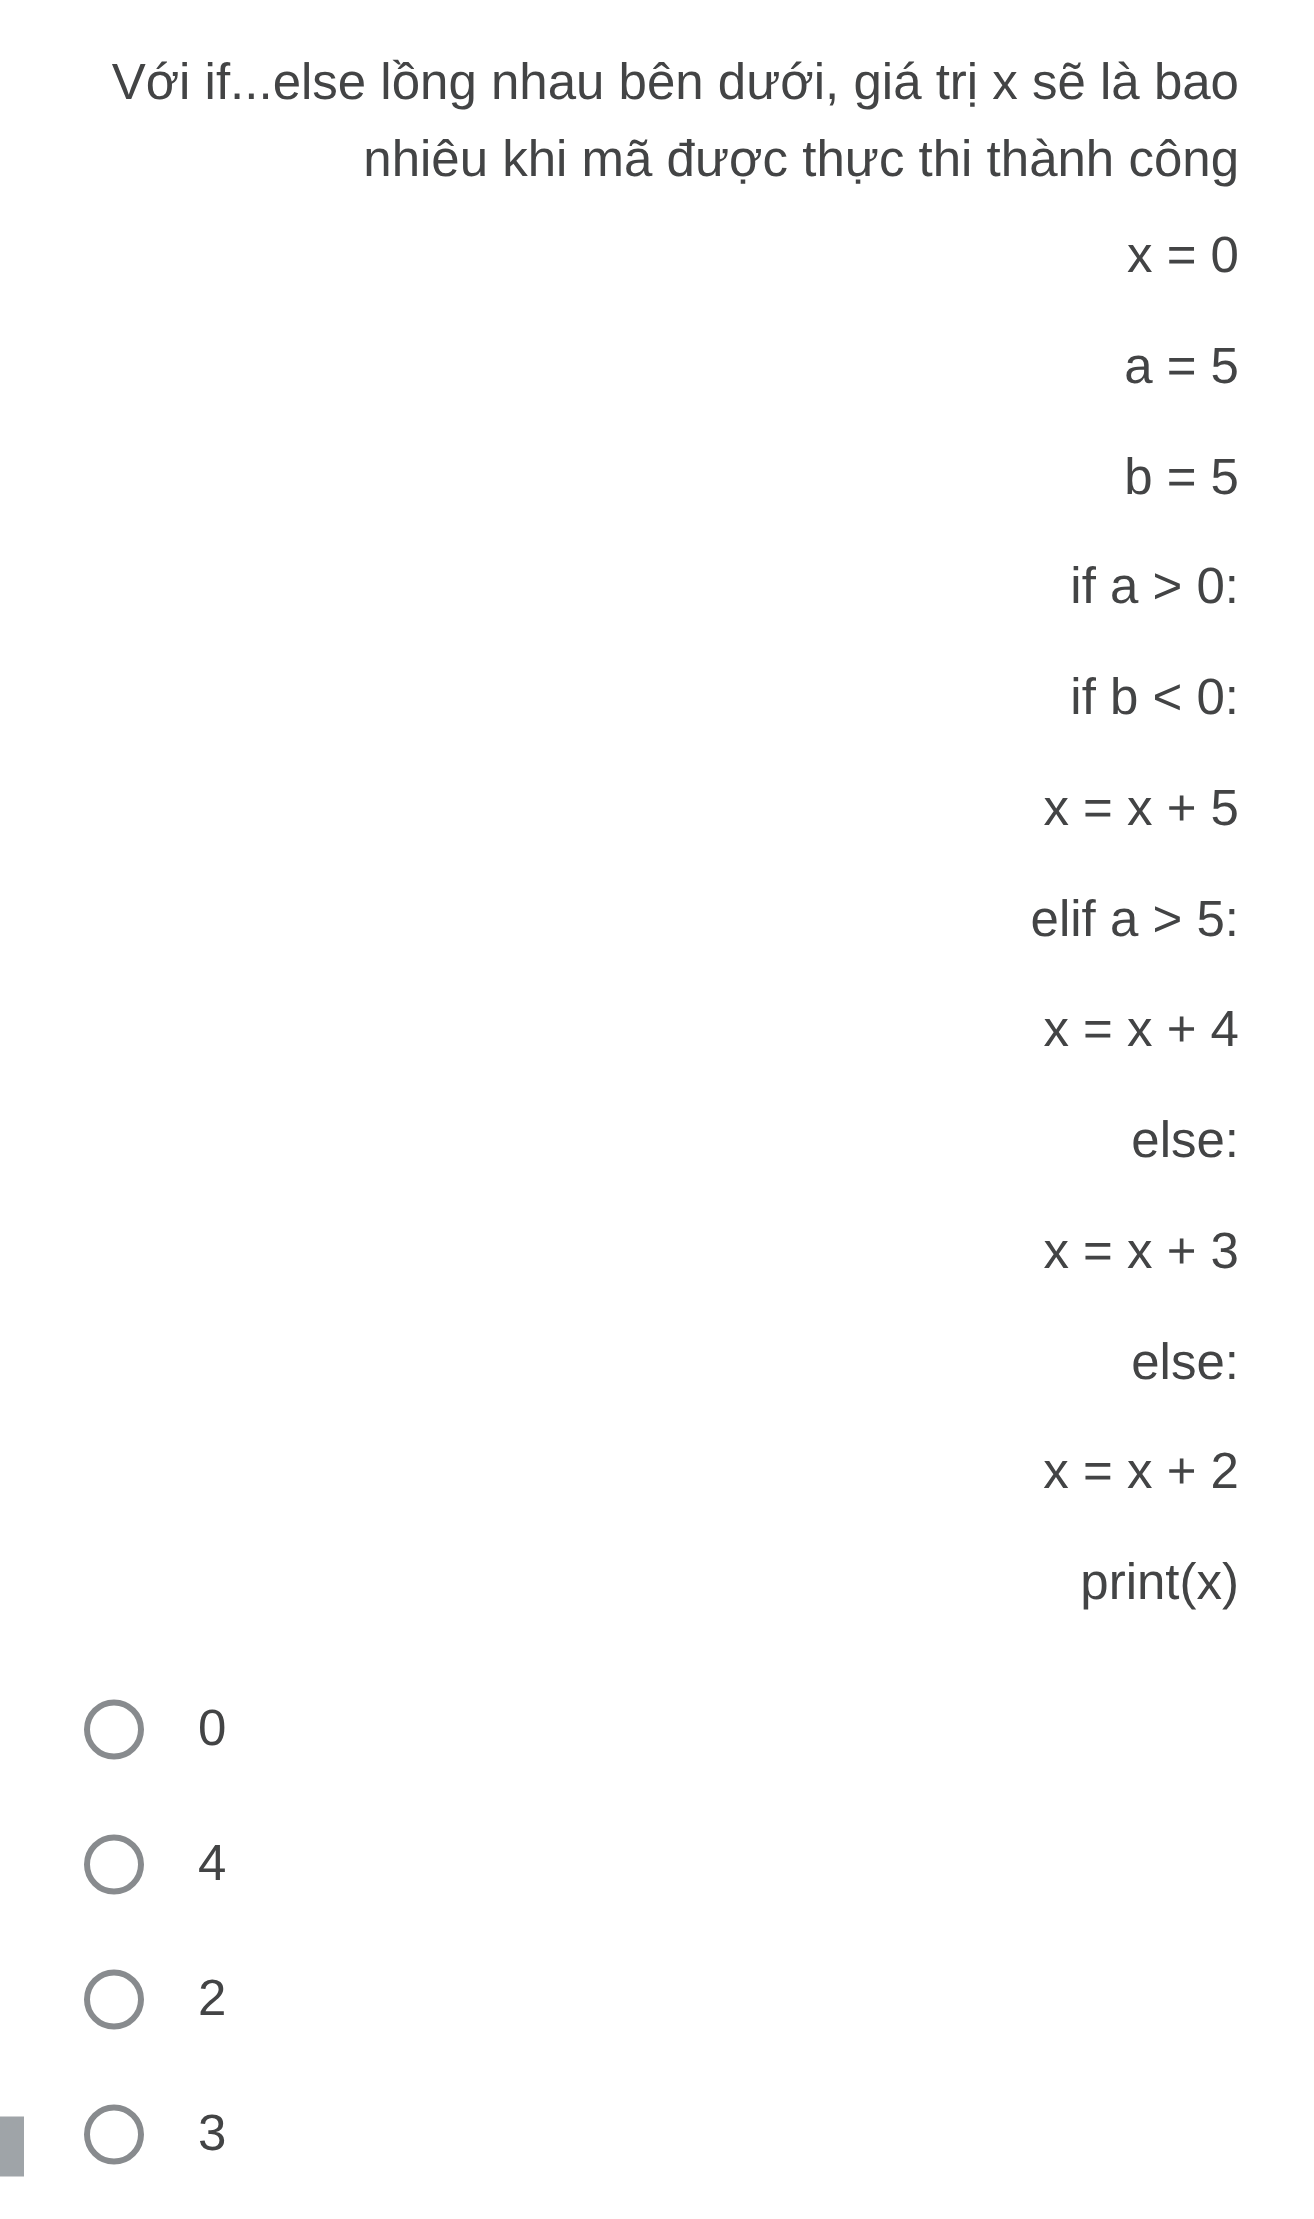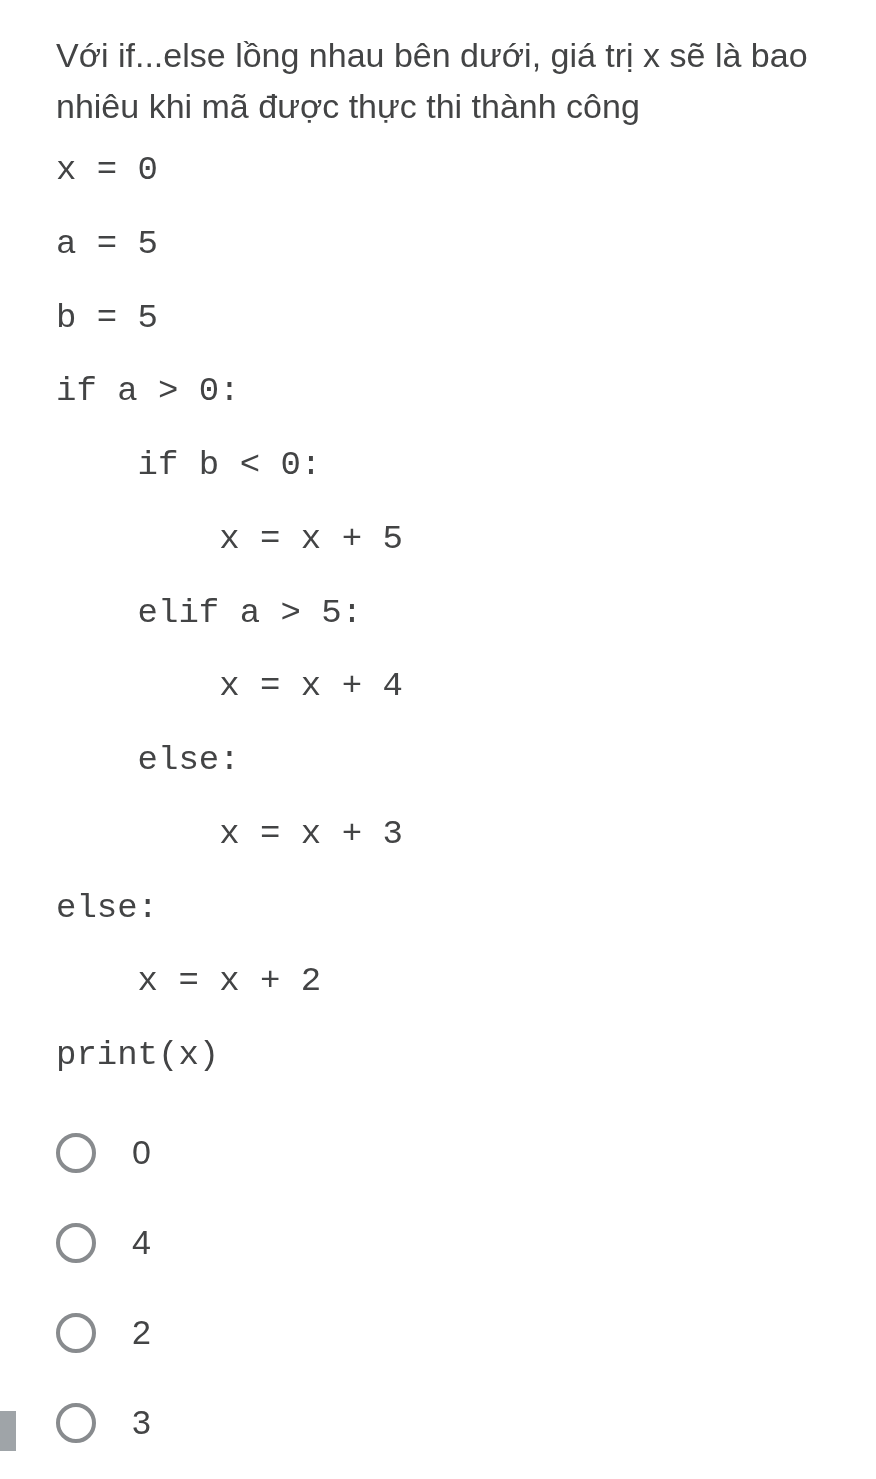--- a/index.html
+++ b/index.html
@@ -1,39 +1,40 @@
 <!DOCTYPE html>
 <html><head>
   <meta charset="utf-8">
   <style>
     * {
       margin: 0;
       padding: 0;
       box-sizing: border-box;
+      text-align: right;
     }
     body {
       width: 876px;
       height: 1479px;
       background: #ffffff;
       font-family: Arial, Helvetica, sans-serif;
       color: #434445;
       padding: 30px 50px 30px 56px;
       position: relative;
     }
     .question-text {
       font-size: 34px;
       line-height: 1.5;
       color: #434445;
       margin-bottom: 2px;
     }
     .code-block {
       font-size: 34px;
       line-height: 2.17;
       color: #434445;
-      font-family: Liberation Mono, monospace;
+      font-family: Liberation Sans, sans-serif;
       white-space: pre;
     }
     .options {
       margin-top: 40px;
     }
     .option {
       display: flex;
       align-items: center;
       margin-bottom: 50px;
     }

